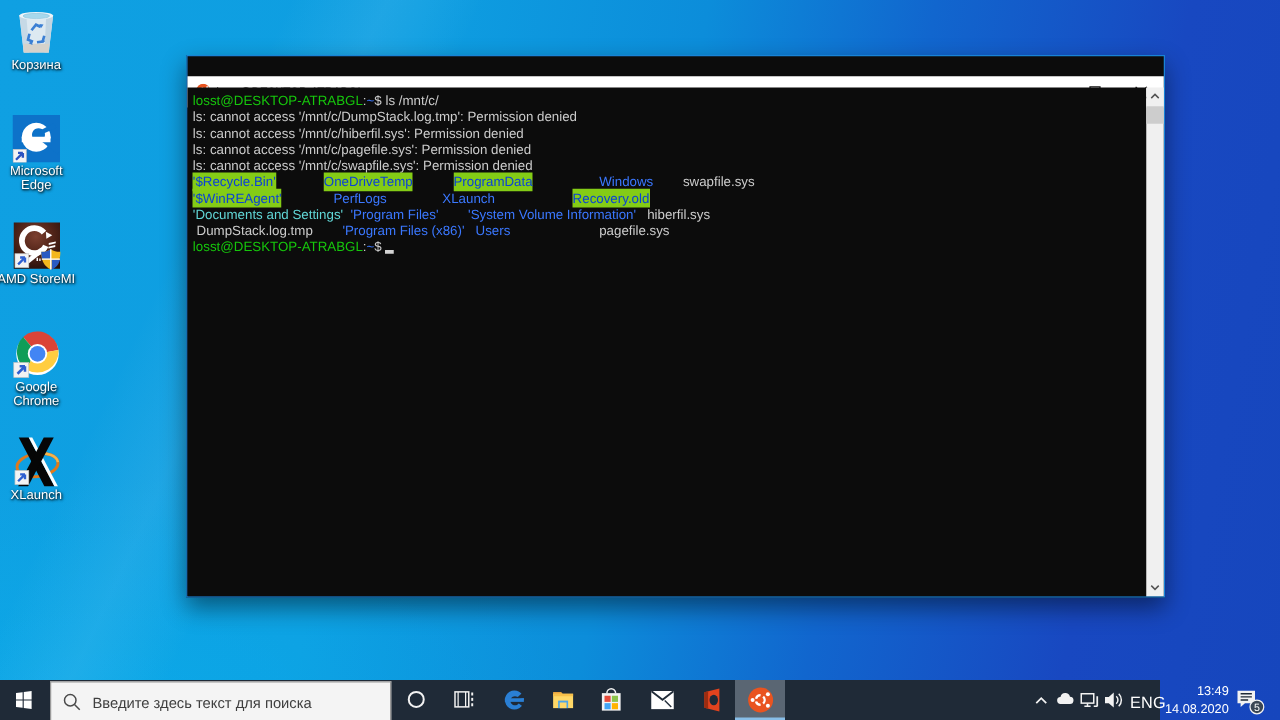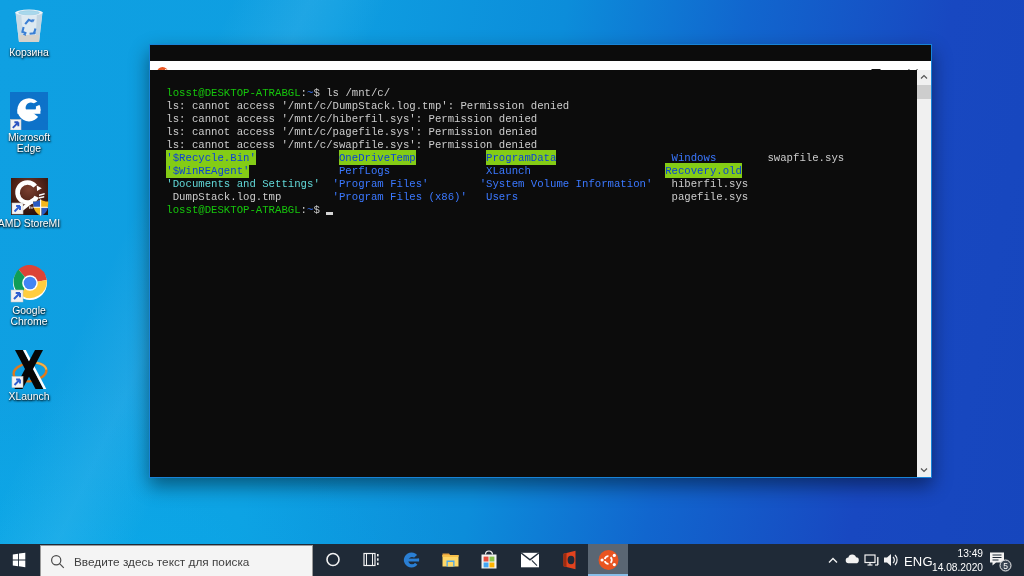--- a/index.html
+++ b/index.html
@@ -13,31 +13,31 @@
 .dicon{position:absolute;text-align:center;color:#fff;font-size:10.4px;line-height:11.4px;width:76px;
   text-shadow:0 1px 2px rgba(0,0,0,.85),1px 1px 2px rgba(0,0,0,.7);}
 .dicon .g{display:block;margin:0 auto;}
 
 #win{position:absolute;left:149px;top:44px;width:781px;height:432px;border:1px solid #1883d7;
   box-shadow:0 8px 18px rgba(0,0,0,.45);background:#0c0c0c;}
 #titlebar{position:absolute;left:0;top:16px;width:100%;height:25px;background:#ffffff;}
 #title{position:absolute;left:23px;top:7.5px;font-size:9.8px;color:#1a1a1a;white-space:nowrap;letter-spacing:-0.33px;}
 .capbtn{position:absolute;top:0;width:38px;height:25px;}
 #console{position:absolute;left:0;top:25px;width:767px;height:407px;background:#0c0c0c;overflow:hidden;}
-#console pre{margin:16px;padding:1.3px 0 0 0.3px;font-family:Liberation Mono, monospace;
+#console pre{margin:4px;padding:1.3px 0 0 0.3px;font-family:Liberation Sans, sans-serif;
   font-size:10.667px;line-height:12.95px;color:#cccccc;}
 .pg{color:#16c60c;}
 .tl{color:#3b78ff;}
 .db{color:#3b78ff;}
 .cy{color:#61d6d6;}
 .og{color:#0b42d6;background:#84cc16;padding:2.1px 0 0.5px 0;}
 #sbar{position:absolute;right:0;top:25px;width:14px;height:407px;background:#f0f0f0;}
 #sthumb{position:absolute;left:0;top:15px;width:14px;height:14px;background:#cdcdcd;}
 
-#taskbar{position:absolute;left:0;top:544px;width:1024px;height:32px;background:#1f2a37;}
+#taskbar{position:absolute;left:0;top:544px;width:928px;height:32px;background:#1f2a37;}
 #search{position:absolute;left:40px;top:1px;width:273px;height:31px;background:#f4f4f4;border:1px solid #9a9a9a;border-bottom:none;box-sizing:border-box;}
 #search .stext{position:absolute;left:33px;top:9px;font-size:11.8px;color:#3f3f3f;white-space:nowrap;}
 #ubtn{position:absolute;left:588px;top:0;width:40px;height:32px;background:#5a6673;}
 #uline{position:absolute;left:588px;top:29.5px;width:40px;height:2.5px;background:#88bee8;}
 .tbi{position:absolute;top:0;height:32px;}
 .trtext{position:absolute;color:#ffffff;font-size:11px;}
 #clock{position:absolute;left:927px;top:3px;width:56px;text-align:right;color:#fff;font-size:10.2px;line-height:13.5px;}
 </style>
 </head>
 <body>

